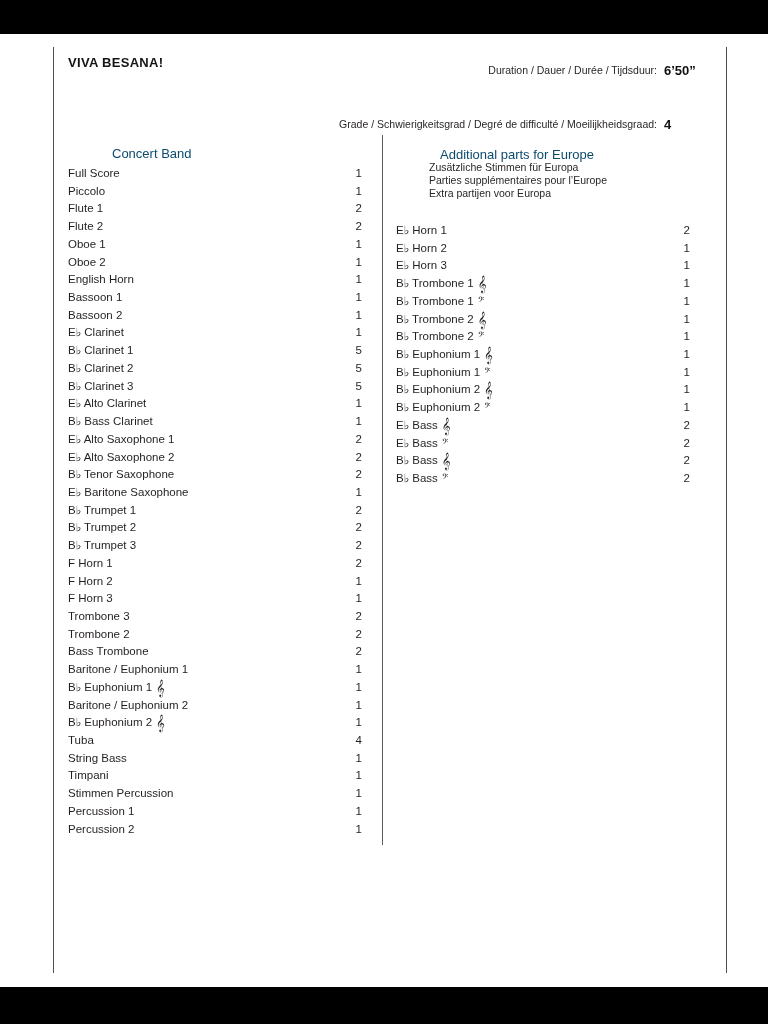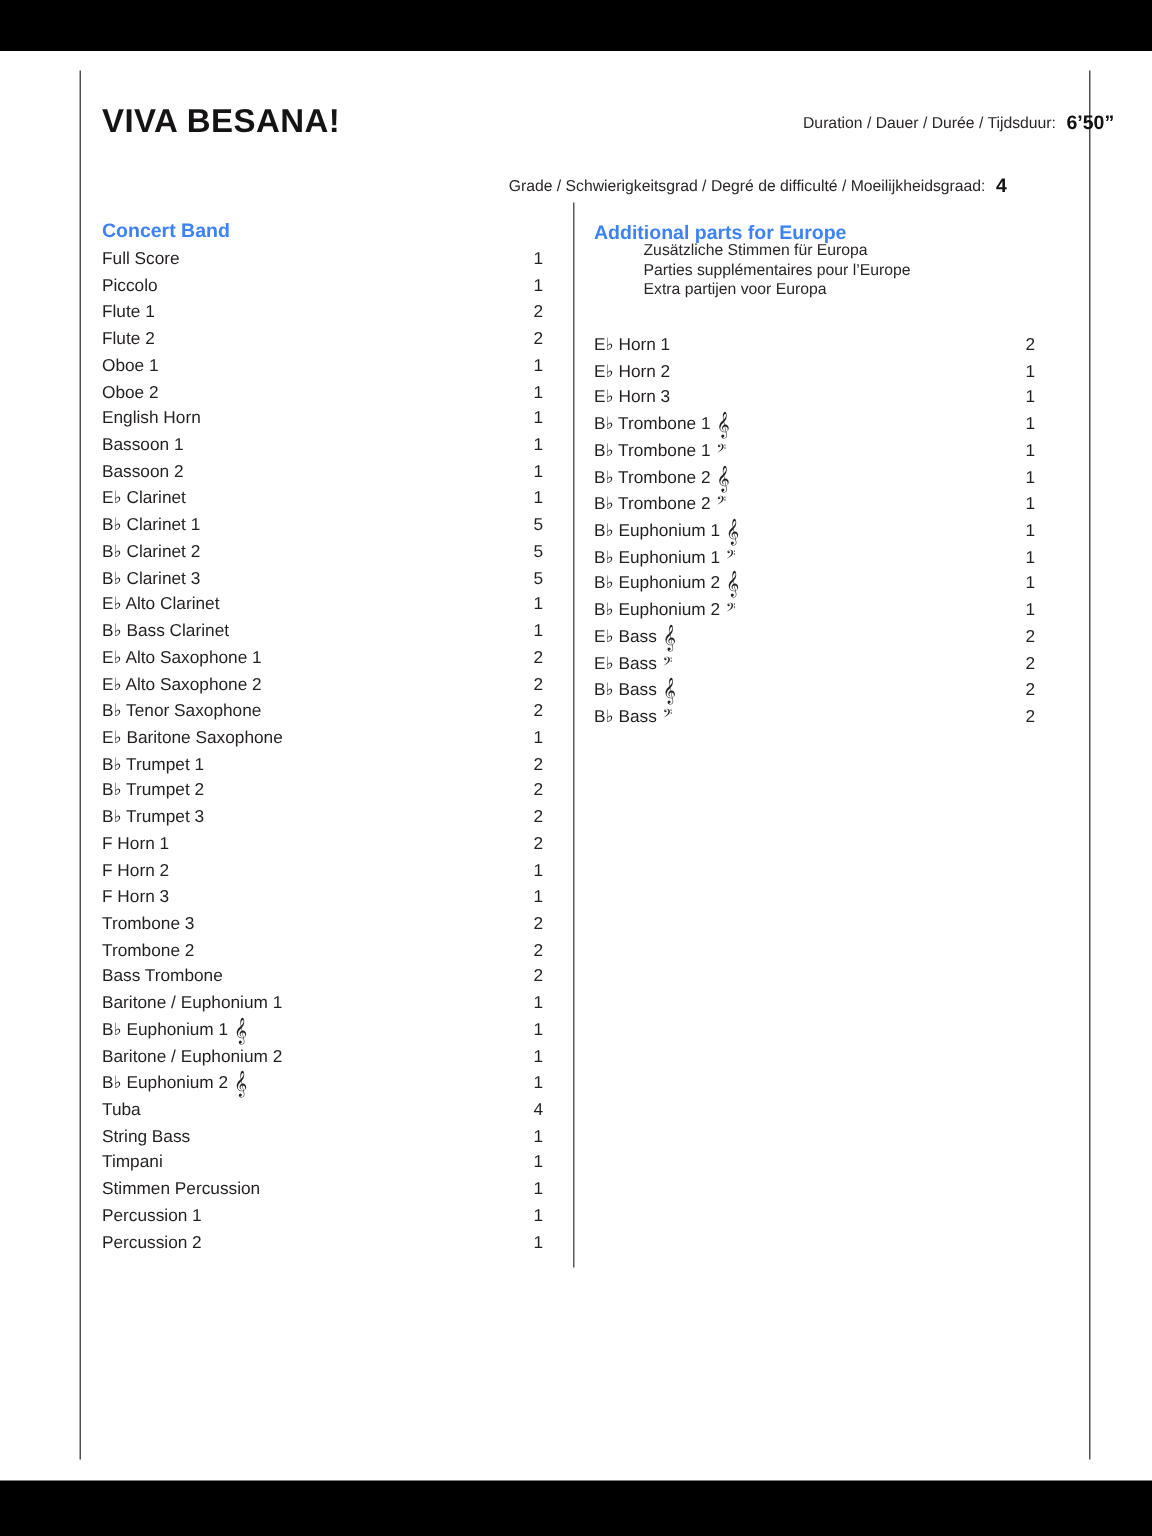--- a/index.html
+++ b/index.html
@@ -12,33 +12,33 @@
   }
   .bar{position:absolute;left:0;width:768px;background:#000;}
   .bar.top{top:0;height:34px;}
   .bar.bottom{top:987px;height:37px;}
   .vrule{position:absolute;width:1px;background:#4f5052;}
   .vrule.left{left:53px;top:47px;height:926px;}
   .vrule.right{left:726px;top:47px;height:926px;}
   .vrule.divider{left:382px;top:135px;height:710px;background:#5a5b5d;}
 
   .title{
-    position:absolute;left:68px;top:68px;
-    font-size:22px;font-weight:bold;letter-spacing:.3px;color:#161314;
+    position:absolute;left:68px;top:55px;
+    font-size:13px;font-weight:bold;letter-spacing:.3px;color:#161314;
   }
   .meta-row{position:absolute;left:0;width:702px;text-align:right;white-space:nowrap;}
-  .meta-row.r1{top:72px;padding-left:47px;}
+  .meta-row.r1{top:60px;}
   .meta-row.r2{top:74px;margin-top:40px;}
   .meta-label{font-size:10.5px;color:#2a2627;}
   .meta-value{
     display:inline-block;width:38px;margin-left:7px;text-align:left;
     font-size:13px;font-weight:bold;color:#121011;vertical-align:-1px;
   }
 
-  .col-heading{position:absolute;font-size:13px;font-weight:bold;color:#3b82f6;}
+  .col-heading{position:absolute;font-size:13px;font-weight:normal;color:#0c4a6e;margin-left:44px;}
   .col-heading.left{left:68px;top:146px;}
   .col-heading.right{left:396px;top:147px;}
   .subheads{position:absolute;left:396px;top:161px;font-size:10.5px;line-height:13.2px;color:#2a2627;margin-left:33px;}
 
   .plist{position:absolute;width:294px;}
   .plist.left{left:68px;top:165px;}
   .plist.right{left:396px;top:222px;}
   .row{height:17.72px;line-height:17.72px;display:flex;justify-content:space-between;align-items:baseline;white-space:nowrap;}
   .pname{font-size:11.5px;}
   .qty{font-size:11.5px;}

